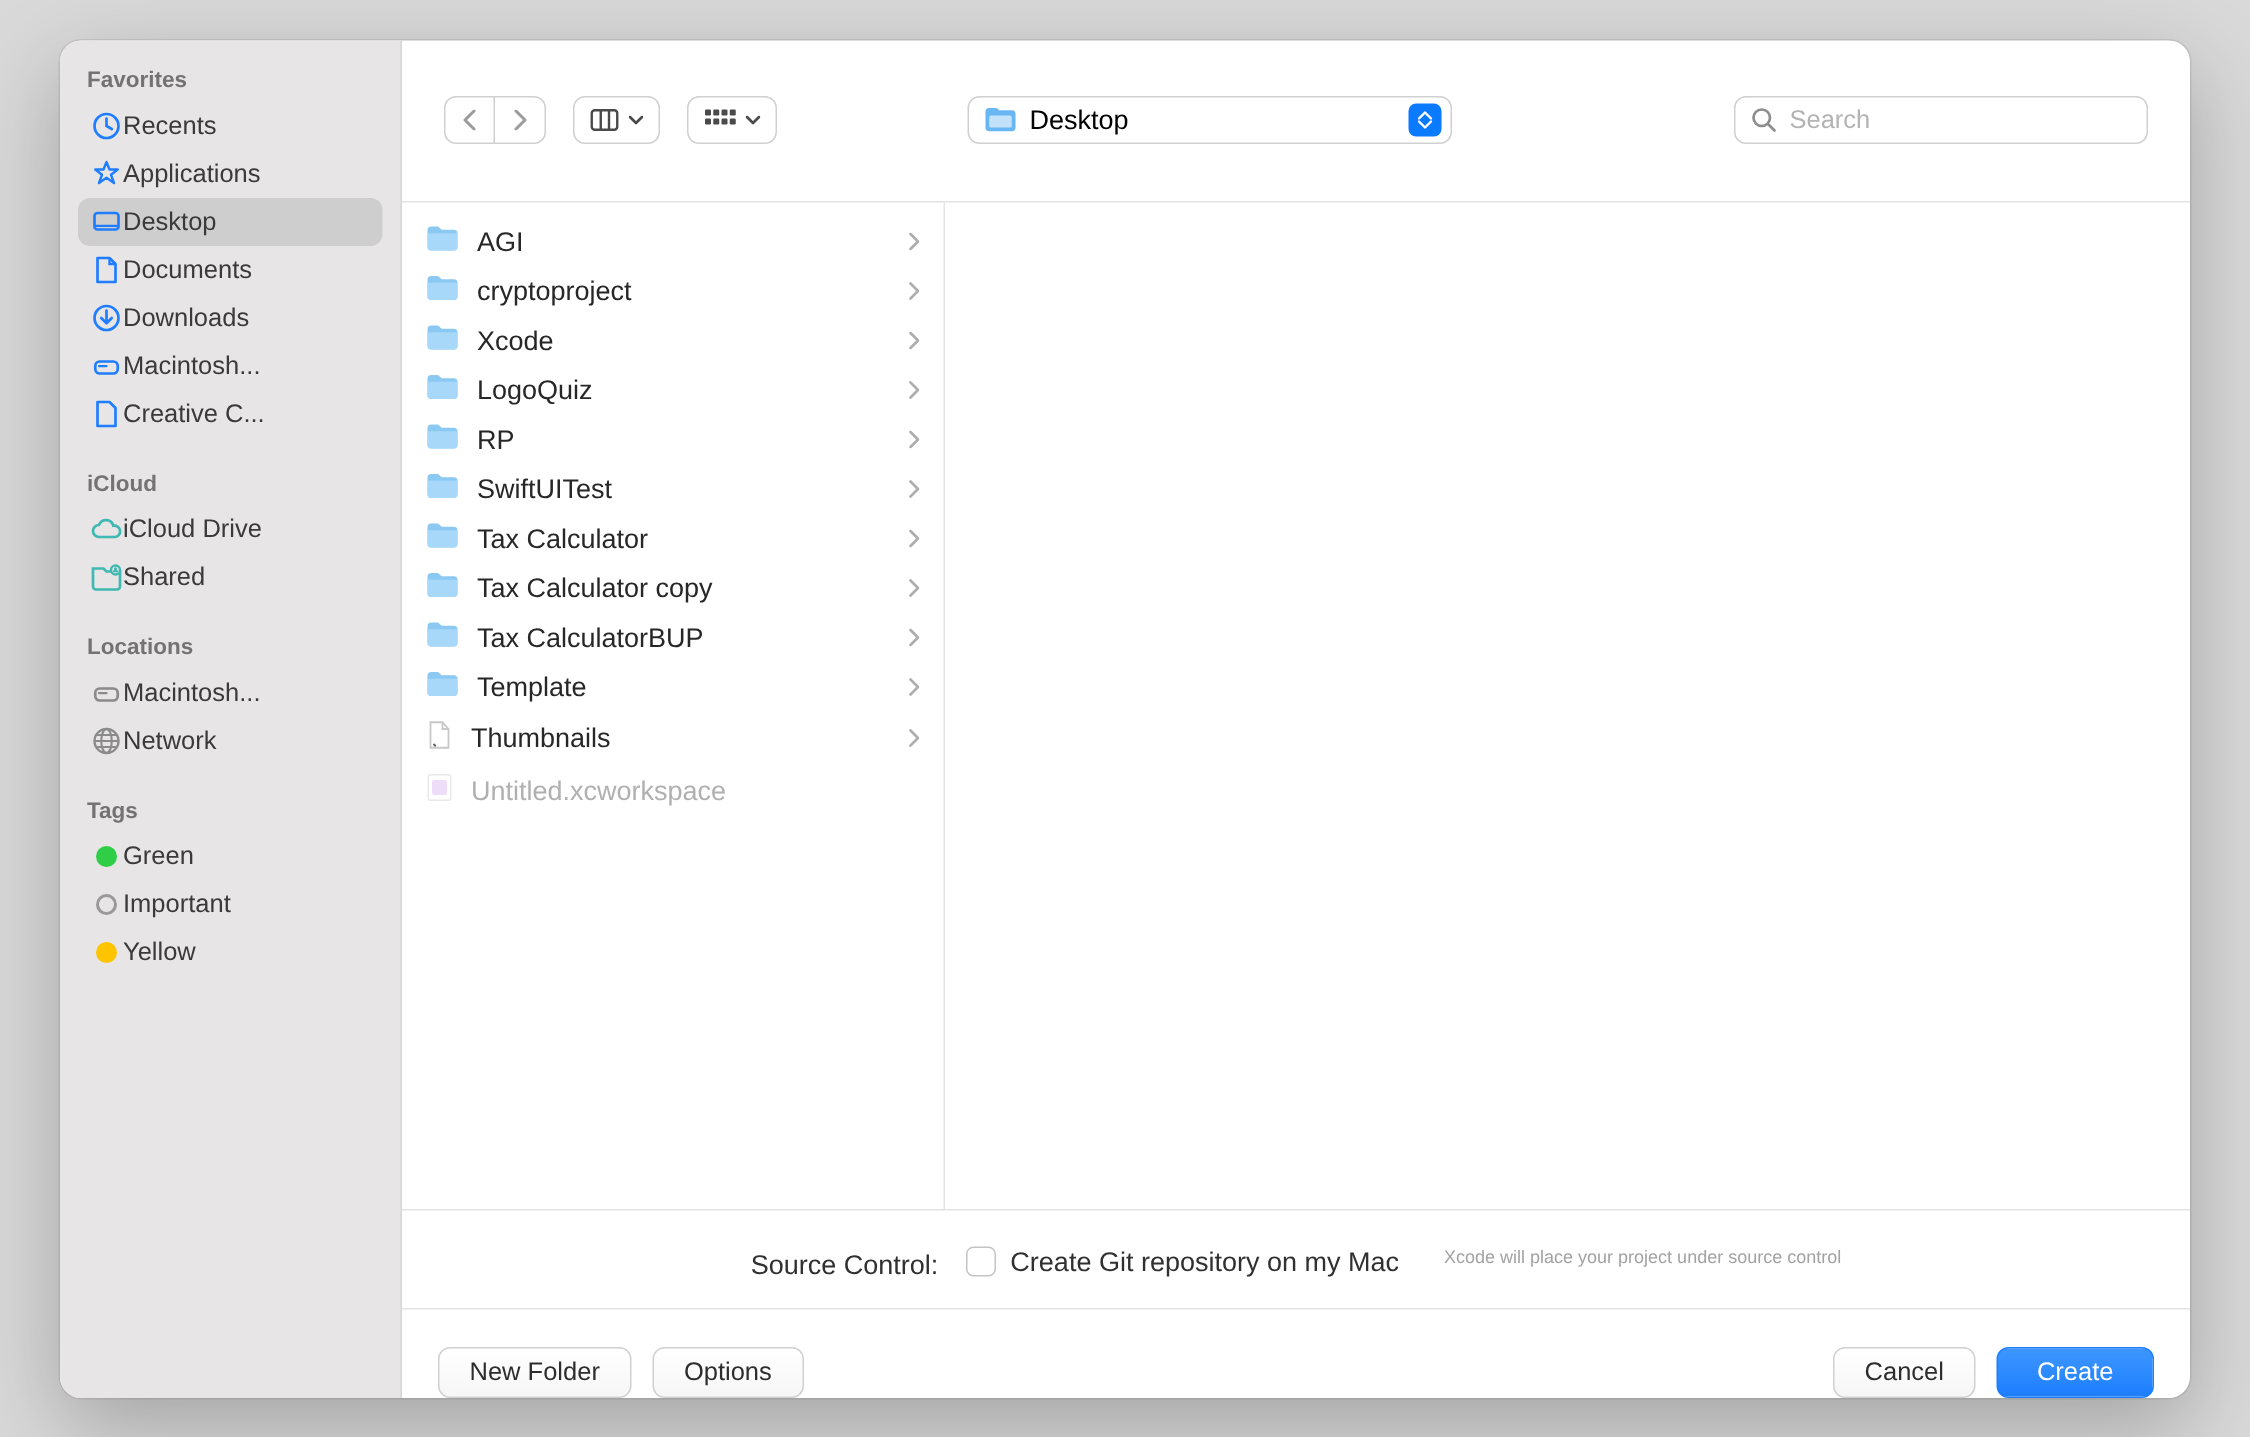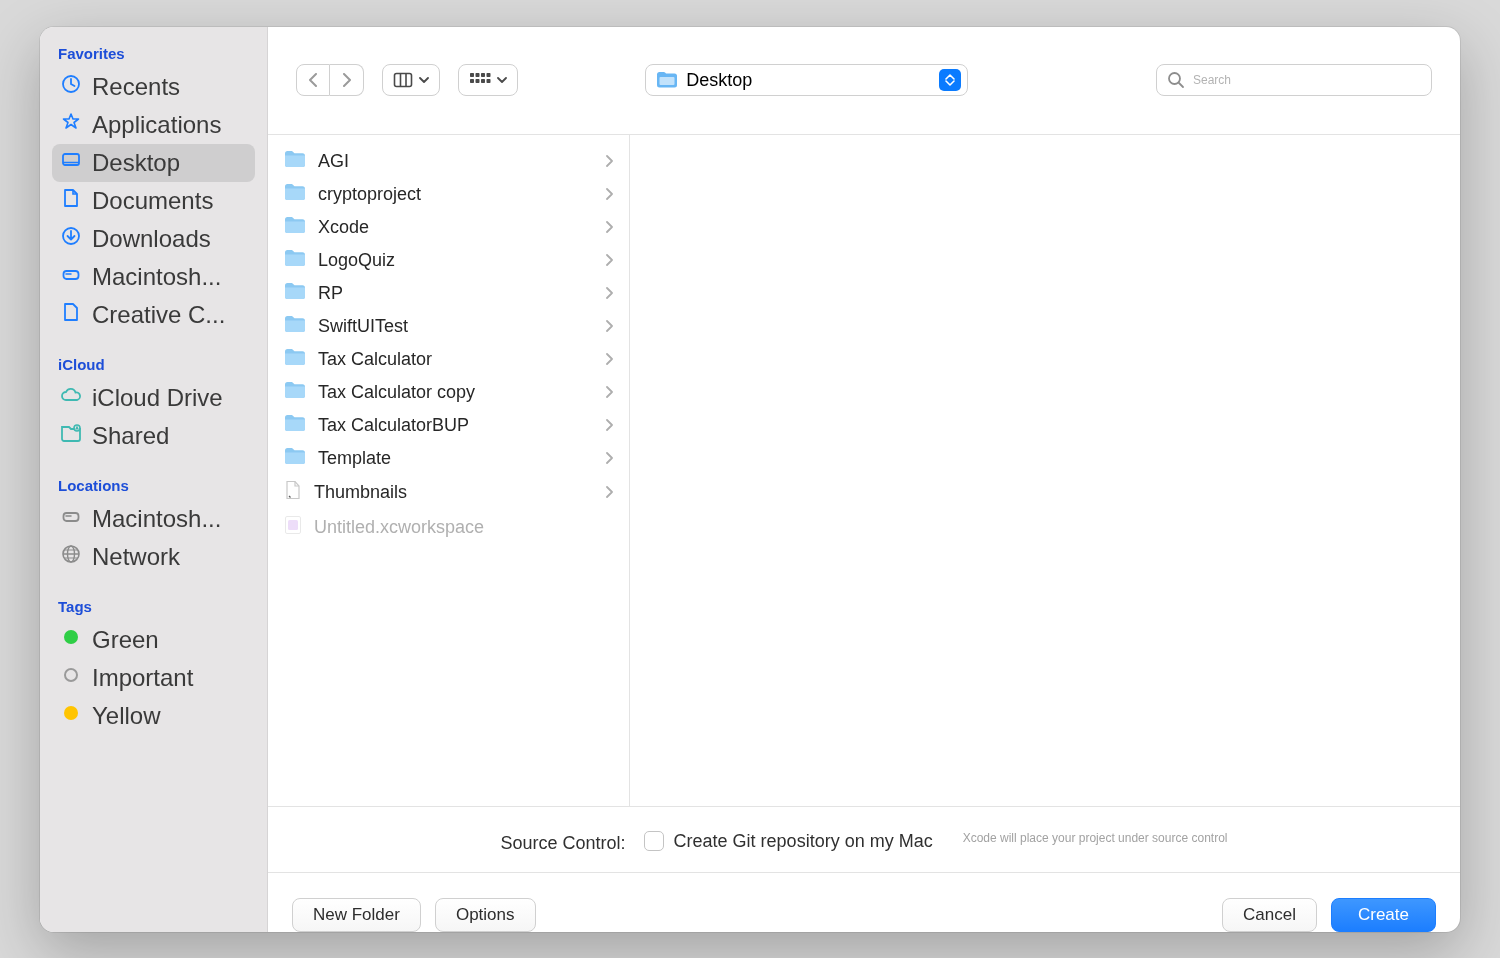--- a/index.html
+++ b/index.html
@@ -1,36 +1,36 @@
 <!DOCTYPE html>
 <html><head>
 <meta charset="utf-8">
 <style>
 * { margin: 0; padding: 0; box-sizing: border-box; font-family: -apple-system, BlinkMacSystemFont, "Segoe UI", Helvetica, Arial, sans-serif; }
 body { background: #d9d9d9; width: 1500px; height: 958px; display: flex; align-items: center; justify-content: center; }
 .window { width: 1420px; height: 905px; background: #fff; border-radius: 14px; box-shadow: 0 20px 60px rgba(0,0,0,0.25), 0 0 0 1px rgba(0,0,0,0.08); display: flex; overflow: hidden; }
 .sidebar { width: 228px; background: #e7e5e6; border-right: 1px solid #d6d4d5; padding: 14px 12px 0 12px; overflow-y: auto; }
-.section-title { color: #1d4ed8; font-size: 15px; font-weight: 600; padding: 4px 6px 6px 6px; }
-.sidebar-item { display: flex; align-items: flex-start; gap: 10px; padding: 5px 8px; border-radius: 8px; cursor: default; font-size: 24px; color: #3a3a3a; white-space: nowrap; overflow: hidden; text-overflow: ellipsis; }
+.section-title { color: #737373; font-size: 15px; font-weight: 600; padding: 4px 6px 6px 6px; }
+.sidebar-item { display: flex; align-items: center; padding: 5px 8px; border-radius: 8px; cursor: default; font-size: 17px; color: #3a3a3a; white-space: nowrap; overflow: hidden; text-overflow: ellipsis; }
 .sidebar-item.selected { background: #cfcecf; }
 .sidebar-section { margin-bottom: 18px; }
 .sidebar-icon { width: 22px; height: 22px; display: inline-flex; align-items: center; justify-content: center; flex-shrink: 0; }
 .tag-dot { width: 14px; height: 14px; border-radius: 50%; }
 .main { flex: 1; display: flex; flex-direction: column; }
 .toolbar { height: 108px; border-bottom: 1px solid #e3e3e3; display: flex; align-items: center; padding: 0 28px; gap: 18px; }
 .nav-btns { display: flex; gap: 0; }
 .nav-btn { width: 34px; height: 32px; border: 1px solid #d0d0d0; background: #fff; display: flex; align-items: center; justify-content: center; color: #9b9b9b; }
 .nav-btn.left { border-radius: 8px 0 0 8px; }
 .nav-btn.right { border-radius: 0 8px 8px 0; border-left: none; }
 .toolbar-btn { height: 32px; padding: 0 10px; border: 1px solid #d0d0d0; border-radius: 8px; background: #fff; display: flex; align-items: center; gap: 6px; color: #4a4a4a; }
 .location-picker { flex: 1; max-width: 360px; height: 32px; border: 1px solid #d0d0d0; border-radius: 8px; background: #fff; display: flex; align-items: center; padding: 0 6px 0 10px; gap: 8px; }
 .location-label { flex: 1; font-size: 18px; }
 .location-arrows { width: 22px; height: 22px; background: #0a7bff; border-radius: 5px; display: flex; flex-direction: column; align-items: center; justify-content: center; }
 .search-box { width: 276px; height: 32px; border: 1px solid #d0d0d0; border-radius: 8px; display: flex; align-items: center; gap: 8px; padding: 0 10px; color: #9b9b9b; }
-.search-box input { border: none; outline: none; font-size: 12px; color: #444; flex: 1; background: transparent; }
+.search-box input { border: none; outline: none; font-size: 17px; color: #444; flex: 1; background: transparent; }
 .search-box input::placeholder { color: #b3b3b3; }
 .file-area { flex: 1; display: flex; overflow: hidden; }
 .file-column { width: 362px; border-right: 1px solid #e3e3e3; padding: 10px 0; overflow-y: auto; }
 .file-row { display: flex; align-items: center; gap: 12px; padding: 5px 16px; cursor: default; font-size: 18px; color: #272727; }
 .file-row.dim { color: #b0b0b0; }
 .file-name { flex: 1; white-space: nowrap; overflow: hidden; text-overflow: ellipsis; }
 .file-chevron { color: #aeaeae; }
 .detail-pane { flex: 1; }
 .bottom-options { border-top: 1px solid #e3e3e3; padding: 24px 0 18px 0; display: flex; flex-direction: column; align-items: center; gap: 4px; }
 .opt-row { display: flex; align-items: flex-start; gap: 18px; }

